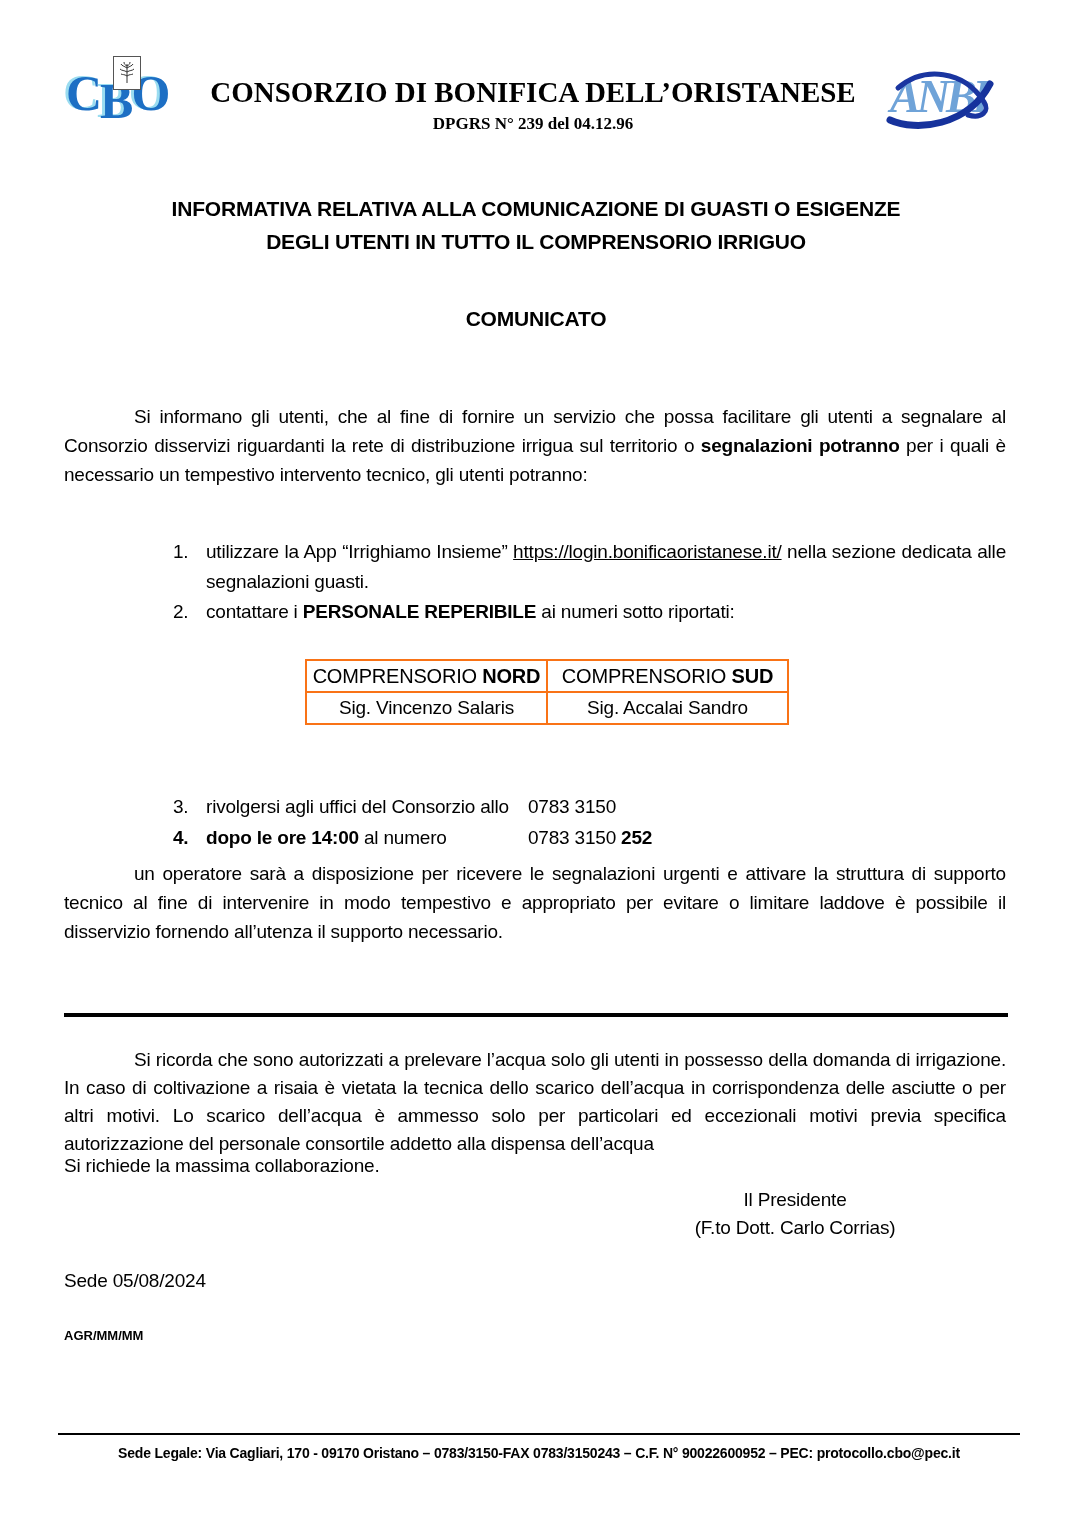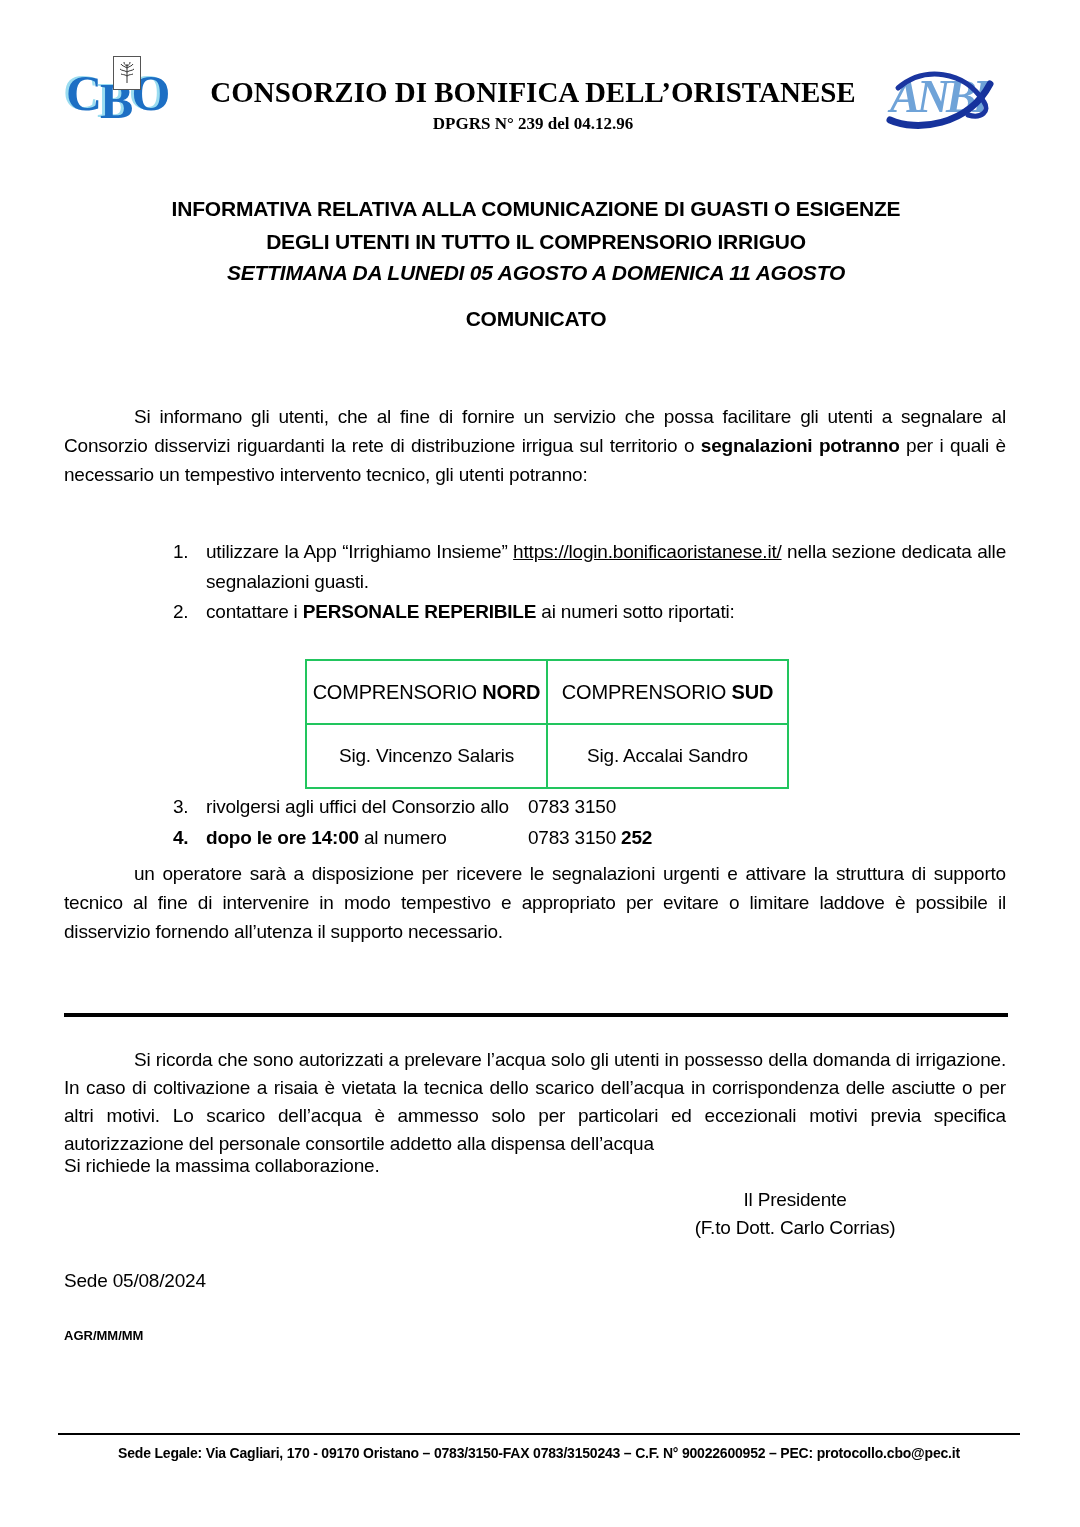--- a/index.html
+++ b/index.html
@@ -63,21 +63,21 @@
   .list12 { position:absolute; left:173px; top:537px; width:833px; font-size:19px; line-height:30px; }
   .li { display:flex; }
   .li .num { width:33px; flex:0 0 33px; }
   .li .txt { flex:1; text-align:justify; }
   
   .staff-table {
     position:absolute; left:305px; top:659px; border-collapse:collapse;
     font-size:19px; text-align:center;
   }
   .staff-table td {
-    border:2px solid #22c55e; width:231px; padding:17px 4px; height:28px;
+    border:2px solid #f97316; width:231px; padding:1px 4px; height:28px;
   }
   .staff-table .hdr td { font-size:20px; }
   
   .list34 { position:absolute; left:173px; top:791px; width:833px; font-size:19px; line-height:31px; }
   .li34 { display:flex; }
   .li34 .num { width:33px; flex:0 0 33px; }
   .li34 .lbl { width:322px; flex:0 0 322px; }
   .li34 .phone { flex:1; }
   
   .rule { position:absolute; left:64px; top:1013px; width:944px; height:4px; background:#000; }
@@ -116,21 +116,20 @@
     <svg class="anbi-swoosh" width="122" height="84" viewBox="0 0 122 84">
       <path d="M6 62 C32 74 84 68 106 26" stroke="#16329c" stroke-width="7" fill="none" stroke-linecap="round"></path>
       <path d="M14 30 C40 8 80 12 100 44 C106 53 98 61 84 57" stroke="#1a35a0" stroke-width="5" fill="none" stroke-linecap="round"></path>
     </svg>
   </div>
 
   <div class="doc-title">
     <div>INFORMATIVA RELATIVA ALLA COMUNICAZIONE DI GUASTI O ESIGENZE</div>
     <div>DEGLI UTENTI IN TUTTO IL COMPRENSORIO IRRIGUO</div>
   </div>
-  <div class="week-line">SETTIMANA DA LUNEDI 05 AGOSTO A DOMENICA 11 AGOSTO</div>
   <div class="comunicato">COMUNICATO</div>
 
   <div class="par indent" style="top:402px;"><span>Si informano gli utenti, che al fine di fornire un servizio che possa facilitare gli utenti a segnalare al Consorzio disservizi riguardanti la rete di distribuzione irrigua sul territorio o </span><span class="b">segnalazioni potranno</span><span> per i quali è necessario un tempestivo intervento tecnico, gli utenti potranno:</span></div>
 
   <div class="list12">
     <div class="li">
       <span class="num">1.</span>
       <span class="txt"><span>utilizzare la App “Irrighiamo Insieme” </span><a class="doclink" href="#">https://login.bonificaoristanese.it/</a><span> nella sezione dedicata alle segnalazioni guasti.</span></span>
     </div>
     <div class="li">

